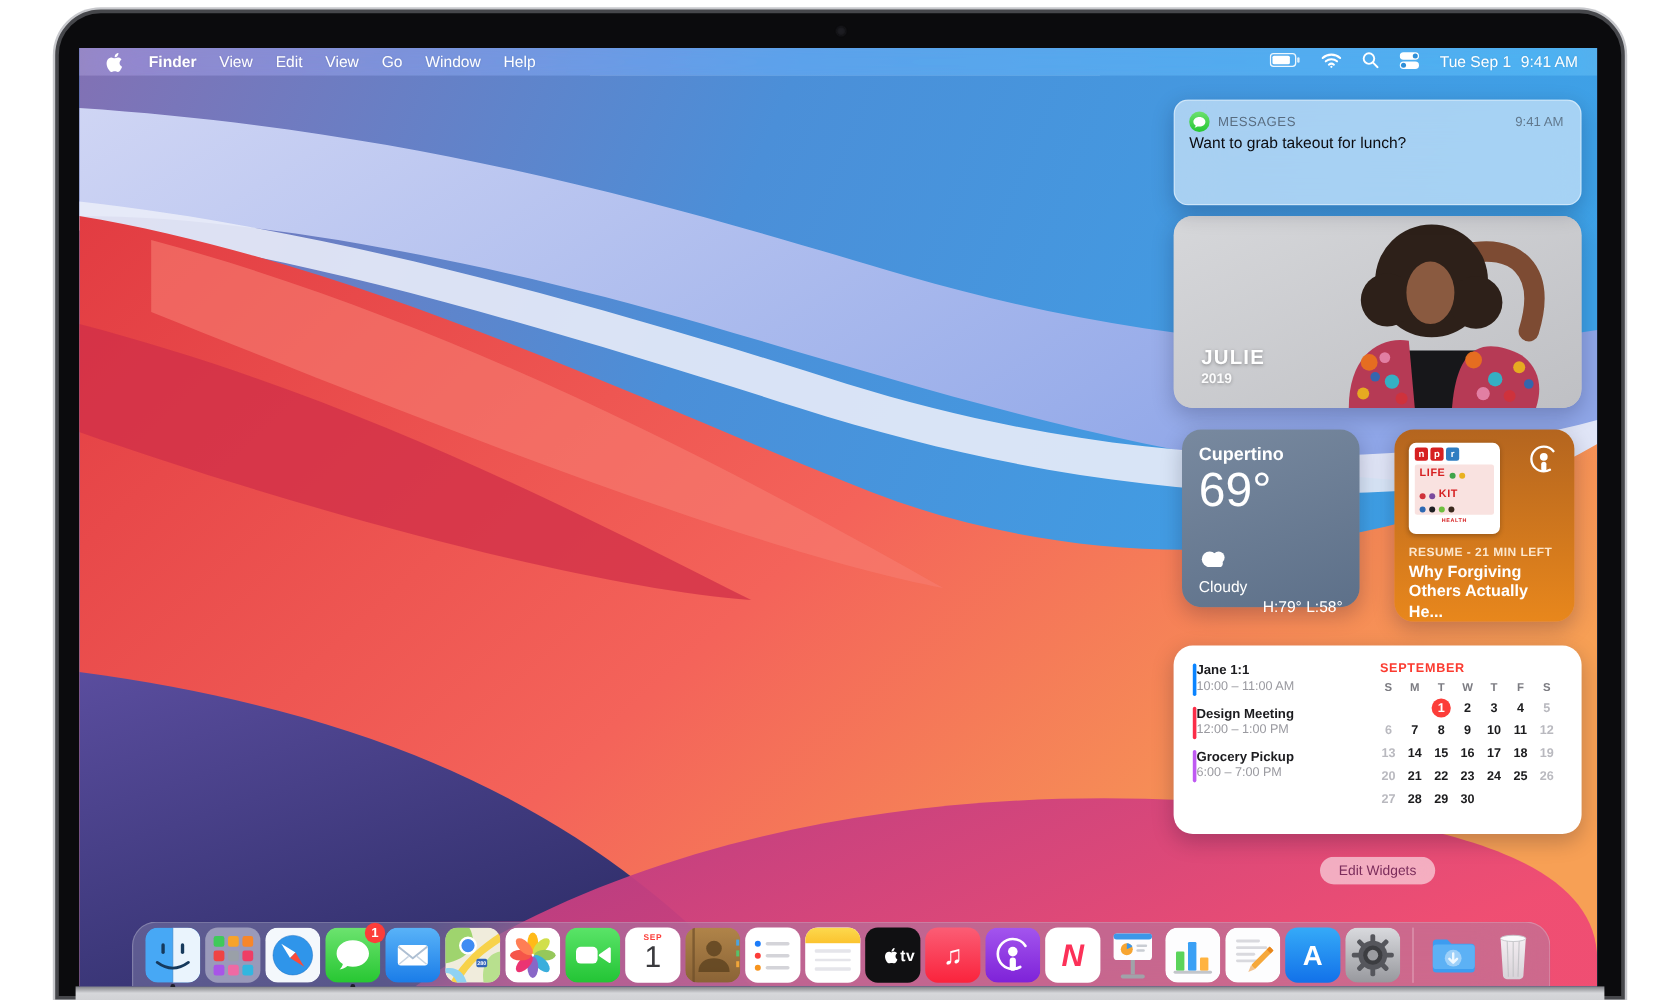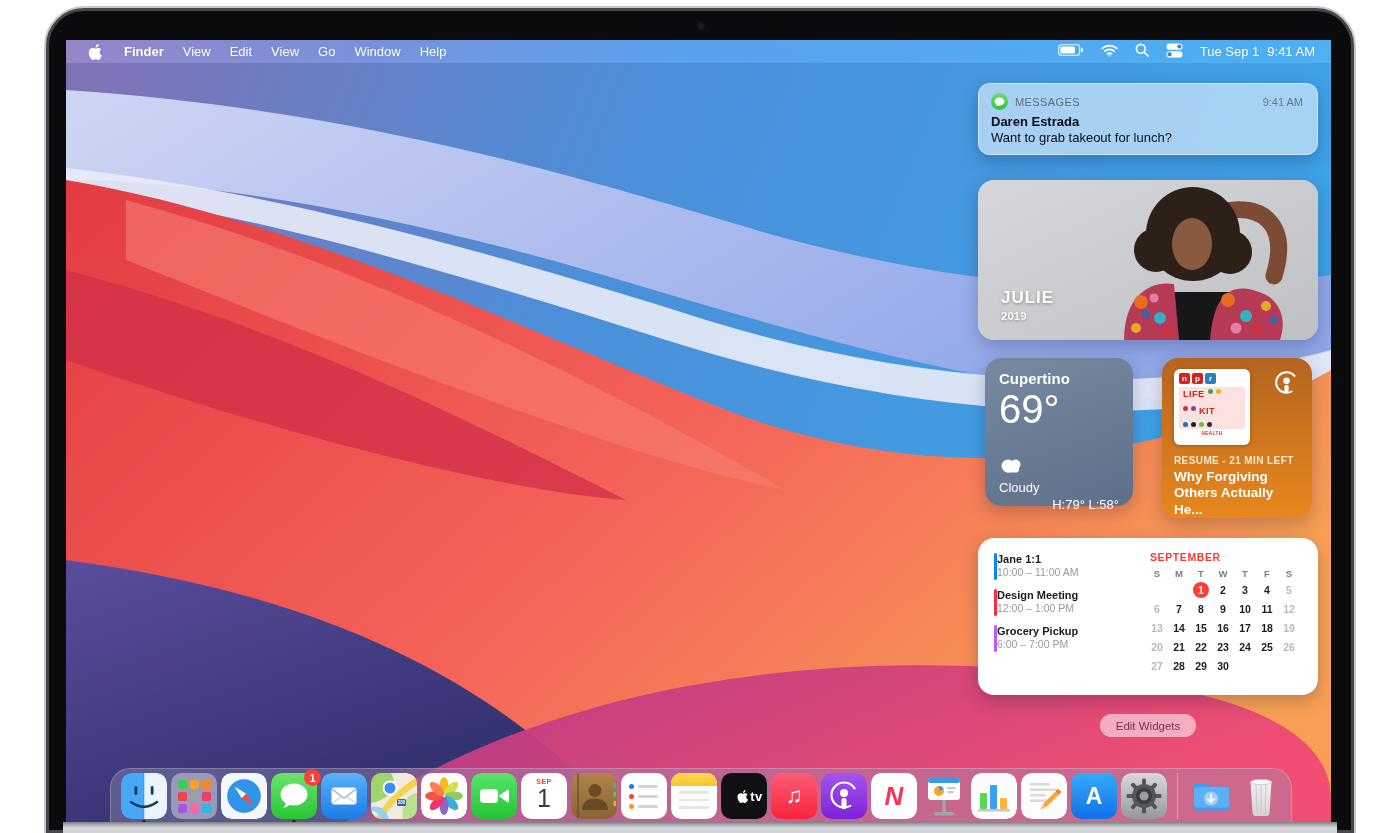--- a/index.html
+++ b/index.html
@@ -29,21 +29,21 @@
   .menu-item.bold{font-weight:bold;margin-left:3px;}
   .apple-logo{display:flex;align-items:center;}
   .menu-right{margin-left:auto;display:flex;align-items:center;gap:17px;}
   .clock{display:flex;gap:8px;font-size:13px;text-shadow:0 0 2px rgba(0,0,0,0.12);}
 
   
   .widget{position:absolute;border-radius:16px;
     box-shadow:0 6px 18px rgba(0,0,30,0.22);}
 
   
-  .notif{left:912px;top:43px;width:340px;height:72px;border-radius:12px;
+  .notif{left:912px;top:43px;width:340px;height:88px;border-radius:12px;
     background:rgba(215,235,250,0.68);backdrop-filter:blur(20px);
     border:1px solid rgba(255,255,255,0.45);padding:9px 14px 8px 12px;z-index:4;}
   .notif-head{display:flex;align-items:center;gap:7px;}
   .msg-appicon{width:17px;height:17px;border-radius:50%;
     background:linear-gradient(#6ce06f,#27c732);display:flex;align-items:center;justify-content:center;}
   .msg-appicon svg{display:block;}
   .notif-app{font-size:11px;letter-spacing:.4px;color:rgba(40,45,55,0.62);}
   .notif-time{margin-left:auto;font-size:11px;color:rgba(40,45,55,0.55);}
   .notif-title{font-size:13px;font-weight:bold;color:#0c0c10;margin-top:4px;}
   .notif-body{font-size:13px;color:#0c0c10;margin-top:1px;}
@@ -70,21 +70,21 @@
   .pod-top{display:flex;justify-content:space-between;align-items:flex-start;}
   .album{width:76px;height:76px;border-radius:6px;background:#fff;padding:4px 5px;
     box-shadow:0 1px 4px rgba(0,0,0,.25);}
   .npr-row{display:flex;gap:2px;}
   .npr-box{width:11px;height:11px;border-radius:2px;color:#fff;font-size:8px;font-weight:bold;
     display:flex;align-items:center;justify-content:center;line-height:1;}
   .npr-n,.npr-p{background:#d62021;}
   .npr-r{background:#2f7dc1;}
   .album-inner{margin-top:3px;background:#f9e2e0;border-radius:2px;height:42px;padding:2px 4px;
     display:flex;flex-direction:column;justify-content:space-between;}
-  .al-row{display:flex;align-items:flex-start;gap:3px;}
+  .al-row{display:flex;align-items:flex-end;gap:3px;}
   .al-word{color:#d62021;font-weight:bold;font-size:9px;letter-spacing:.5px;}
   .dotc{width:5px;height:5px;border-radius:50%;display:inline-block;}
   .album-health{text-align:center;color:#d62021;font-size:4.5px;font-weight:bold;letter-spacing:.5px;margin-top:2px;}
   .pod-status{font-size:10px;font-weight:bold;letter-spacing:.4px;color:rgba(255,240,220,0.92);margin-top:10px;}
   .pod-title{font-size:13.5px;font-weight:bold;line-height:1.22;margin-top:3px;}
 
   
   .calendar{left:912px;top:498px;width:340px;height:157px;background:#fff;
     padding:13px 14px 10px 16px;display:flex;z-index:3;}
   .cal-events{flex:1;display:flex;flex-direction:column;gap:9px;padding-top:2px;}
@@ -245,21 +245,20 @@
     <div class="widget notif">
       <div class="notif-head">
         <span class="msg-appicon">
           <svg width="11" height="10" viewBox="0 0 24 22" fill="#fff">
             <path d="M12,1 C5.4,1 1,5 1,9.8 C1,12.7 2.6,15.2 5.2,16.8 C4.9,18.3 4.1,19.6 3,20.6 C5,20.3 6.9,19.5 8.3,18.3 C9.5,18.6 10.7,18.7 12,18.7 C18.6,18.7 23,14.7 23,9.8 C23,5 18.6,1 12,1 Z"></path>
           </svg>
         </span>
         <span class="notif-app">MESSAGES</span>
         <span class="notif-time">9:41 AM</span>
       </div>
-      <div class="notif-title">Daren Estrada</div>
       <div class="notif-body">Want to grab takeout for lunch?</div>
     </div>
 
     <div class="widget photos">
       <svg viewBox="0 0 340 160" preserveAspectRatio="none">
         <defs>
           <linearGradient id="wall" x1="0" y1="0" x2="1" y2="1">
             <stop offset="0" stop-color="#d6d7da"></stop>
               <stop offset="1" stop-color="#bfc0c4"></stop>
           </linearGradient>

